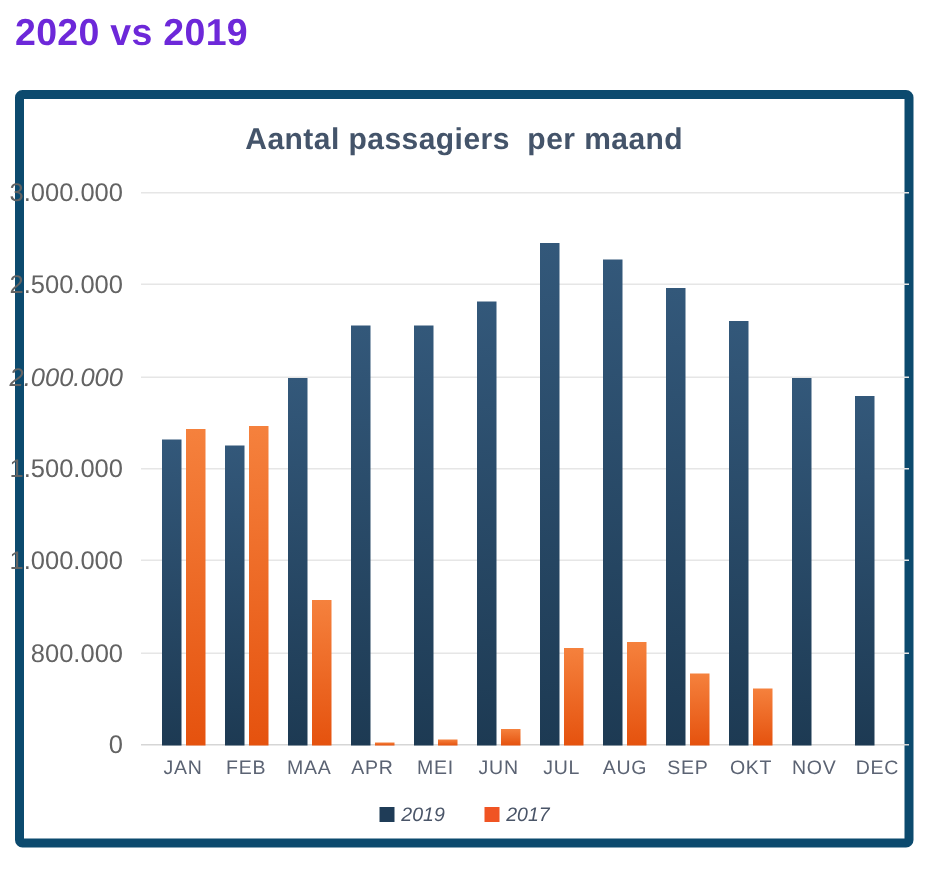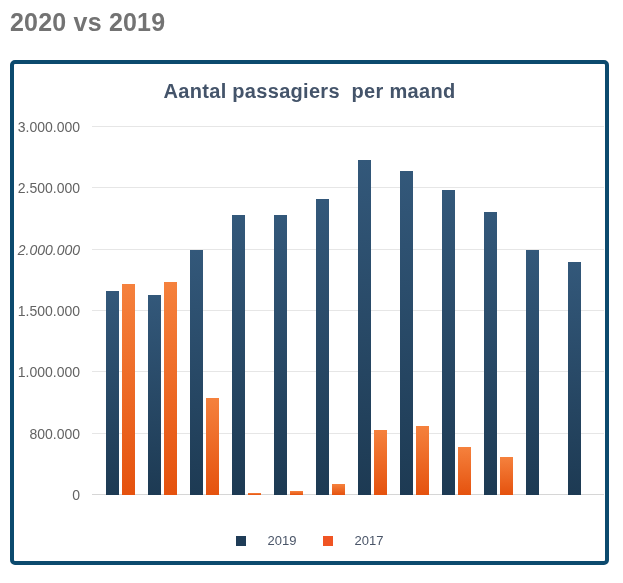--- a/index.html
+++ b/index.html
@@ -1,26 +1,26 @@
 <!DOCTYPE html>
 <html><head>
 <meta charset="utf-8">
 <style>
   * { margin: 0; padding: 0; box-sizing: border-box; }
   html, body { width: 623px; height: 583px; background: #ffffff; overflow: hidden;
     font-family: "Liberation Sans", sans-serif; }
 
   .page-title {
     position: absolute; left: 10px; top: 8px;
-    font-size: 25px; font-weight: bold; color: #737373; letter-spacing: 0.2px;
+    font-size: 25px; font-weight: bold; color: #6d28d9; letter-spacing: 0.2px;
   }
 
   .card {
     position: absolute; left: 10px; top: 60px; width: 599px; height: 505px;
-    background: #ffffff; border: 4px solid #0c4a6e; border-radius: 5px;
+    background: #ffffff; border: 6px solid #0c4a6e; border-radius: 5px;
   }
 
   .chart-title {
     position: absolute; left: 0; right: 0; top: 16px;
     text-align: center; font-size: 20px; font-weight: bold; color: #44546a;
     white-space: pre; letter-spacing: 0.3px;
   }
 
   .plot {
     position: absolute; left: 85px; top: 63px; width: 505px; height: 368px;
@@ -28,21 +28,21 @@
   .gridline {
     position: absolute; left: -7px; right: 0; height: 1px; background: #e6e6e6;
   }
   .gridline.baseline { background: #d6d6d6; }
 
   .ylabels {
     position: absolute; left: 0; top: 63px; width: 78px; height: 368px;
   }
   .ytick {
     position: absolute; right: 12px; transform: translateY(-50%);
-    font-size: 14px; color: #636363; white-space: nowrap;
+    font-size: 17px; color: #636363; white-space: nowrap;
   }
 
   .groups {
     position: absolute; left: 0; top: 0; width: 100%; height: 100%;
     display: flex;
   }
   .group {
     flex: 1; display: flex; align-items: flex-end; justify-content: center;
     gap: 3px; height: 100%;
   }
@@ -56,21 +56,21 @@
   }
   .xlabel {
     flex: 1; text-align: center; font-size: 13px; color: #5b6373;
     letter-spacing: 0.5px;
   }
 
   .legend {
     position: absolute; left: 0; right: 0; top: 469px;
     display: flex; justify-content: center; gap: 26px; align-items: center;
   }
-  .legend-item { display: flex; align-items: center; gap: 22px; }
+  .legend-item { display: flex; align-items: center; gap: 5px; font-style: italic; }
   .legend-swatch { width: 10px; height: 10px; display: inline-block; }
   .legend-label { font-size: 13px; color: #4a5568; }
 </style>
 </head>
 <body>
 
 <div class="page-title">2020 vs 2019</div>
 
 <div class="card">
   <div class="chart-title">Aantal passagiers  per maand</div>
@@ -138,20 +138,34 @@
           <div class="bar s2019" style="height: 66.6667%;"></div>
           <div class="bar s2020" style="height: 0%;"></div>
         </div>
         <div class="group">
           <div class="bar s2019" style="height: 63.3333%;"></div>
           <div class="bar s2020" style="height: 0%;"></div>
         </div>
       </div>
   </div>
 
+  <div class="xlabels" id="xlabels">
+      <div class="xlabel">JAN</div>
+      <div class="xlabel">FEB</div>
+      <div class="xlabel">MAA</div>
+      <div class="xlabel">APR</div>
+      <div class="xlabel">MEI</div>
+      <div class="xlabel">JUN</div>
+      <div class="xlabel">JUL</div>
+      <div class="xlabel">AUG</div>
+      <div class="xlabel">SEP</div>
+      <div class="xlabel">OKT</div>
+      <div class="xlabel">NOV</div>
+      <div class="xlabel">DEC</div>
+    </div>
 
   <div class="legend">
     <div class="legend-item">
       <span class="legend-swatch" id="swatch-0" style="background: rgb(31, 60, 87);"></span>
       <span class="legend-label">2019</span>
     </div>
     <div class="legend-item">
       <span class="legend-swatch" id="swatch-1" style="background: rgb(240, 84, 35);"></span>
       <span class="legend-label">2017</span>
     </div>

